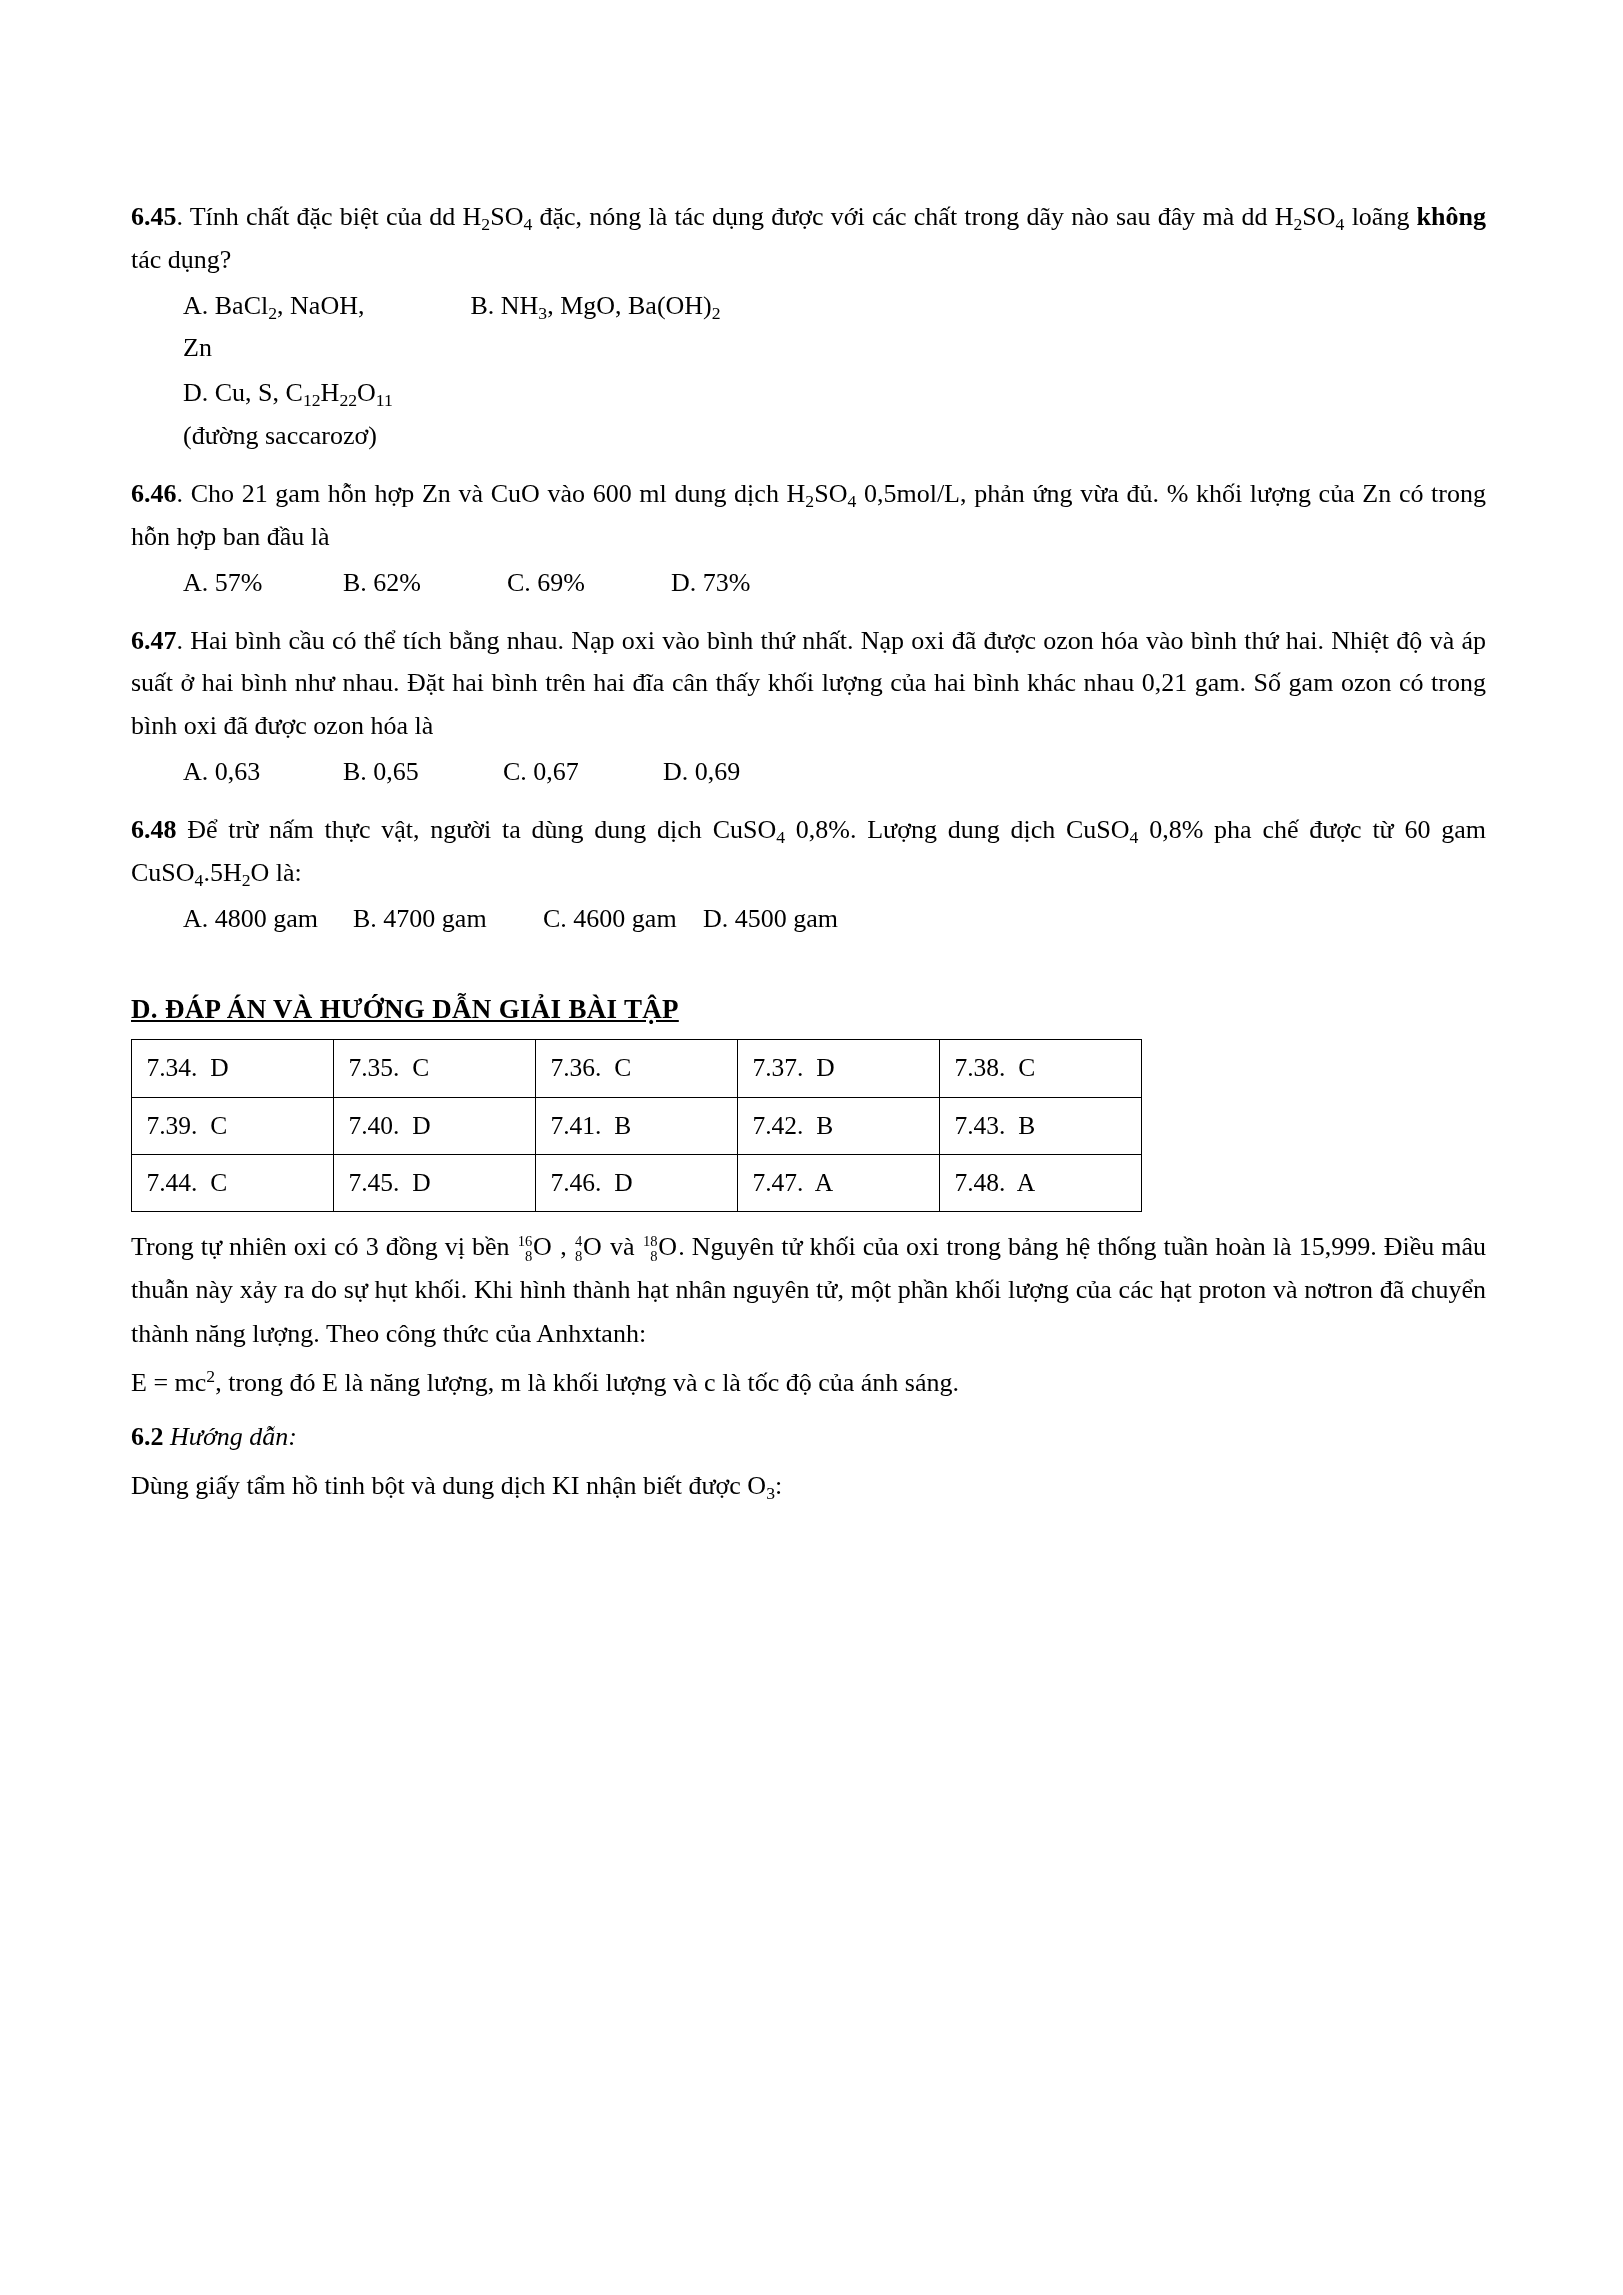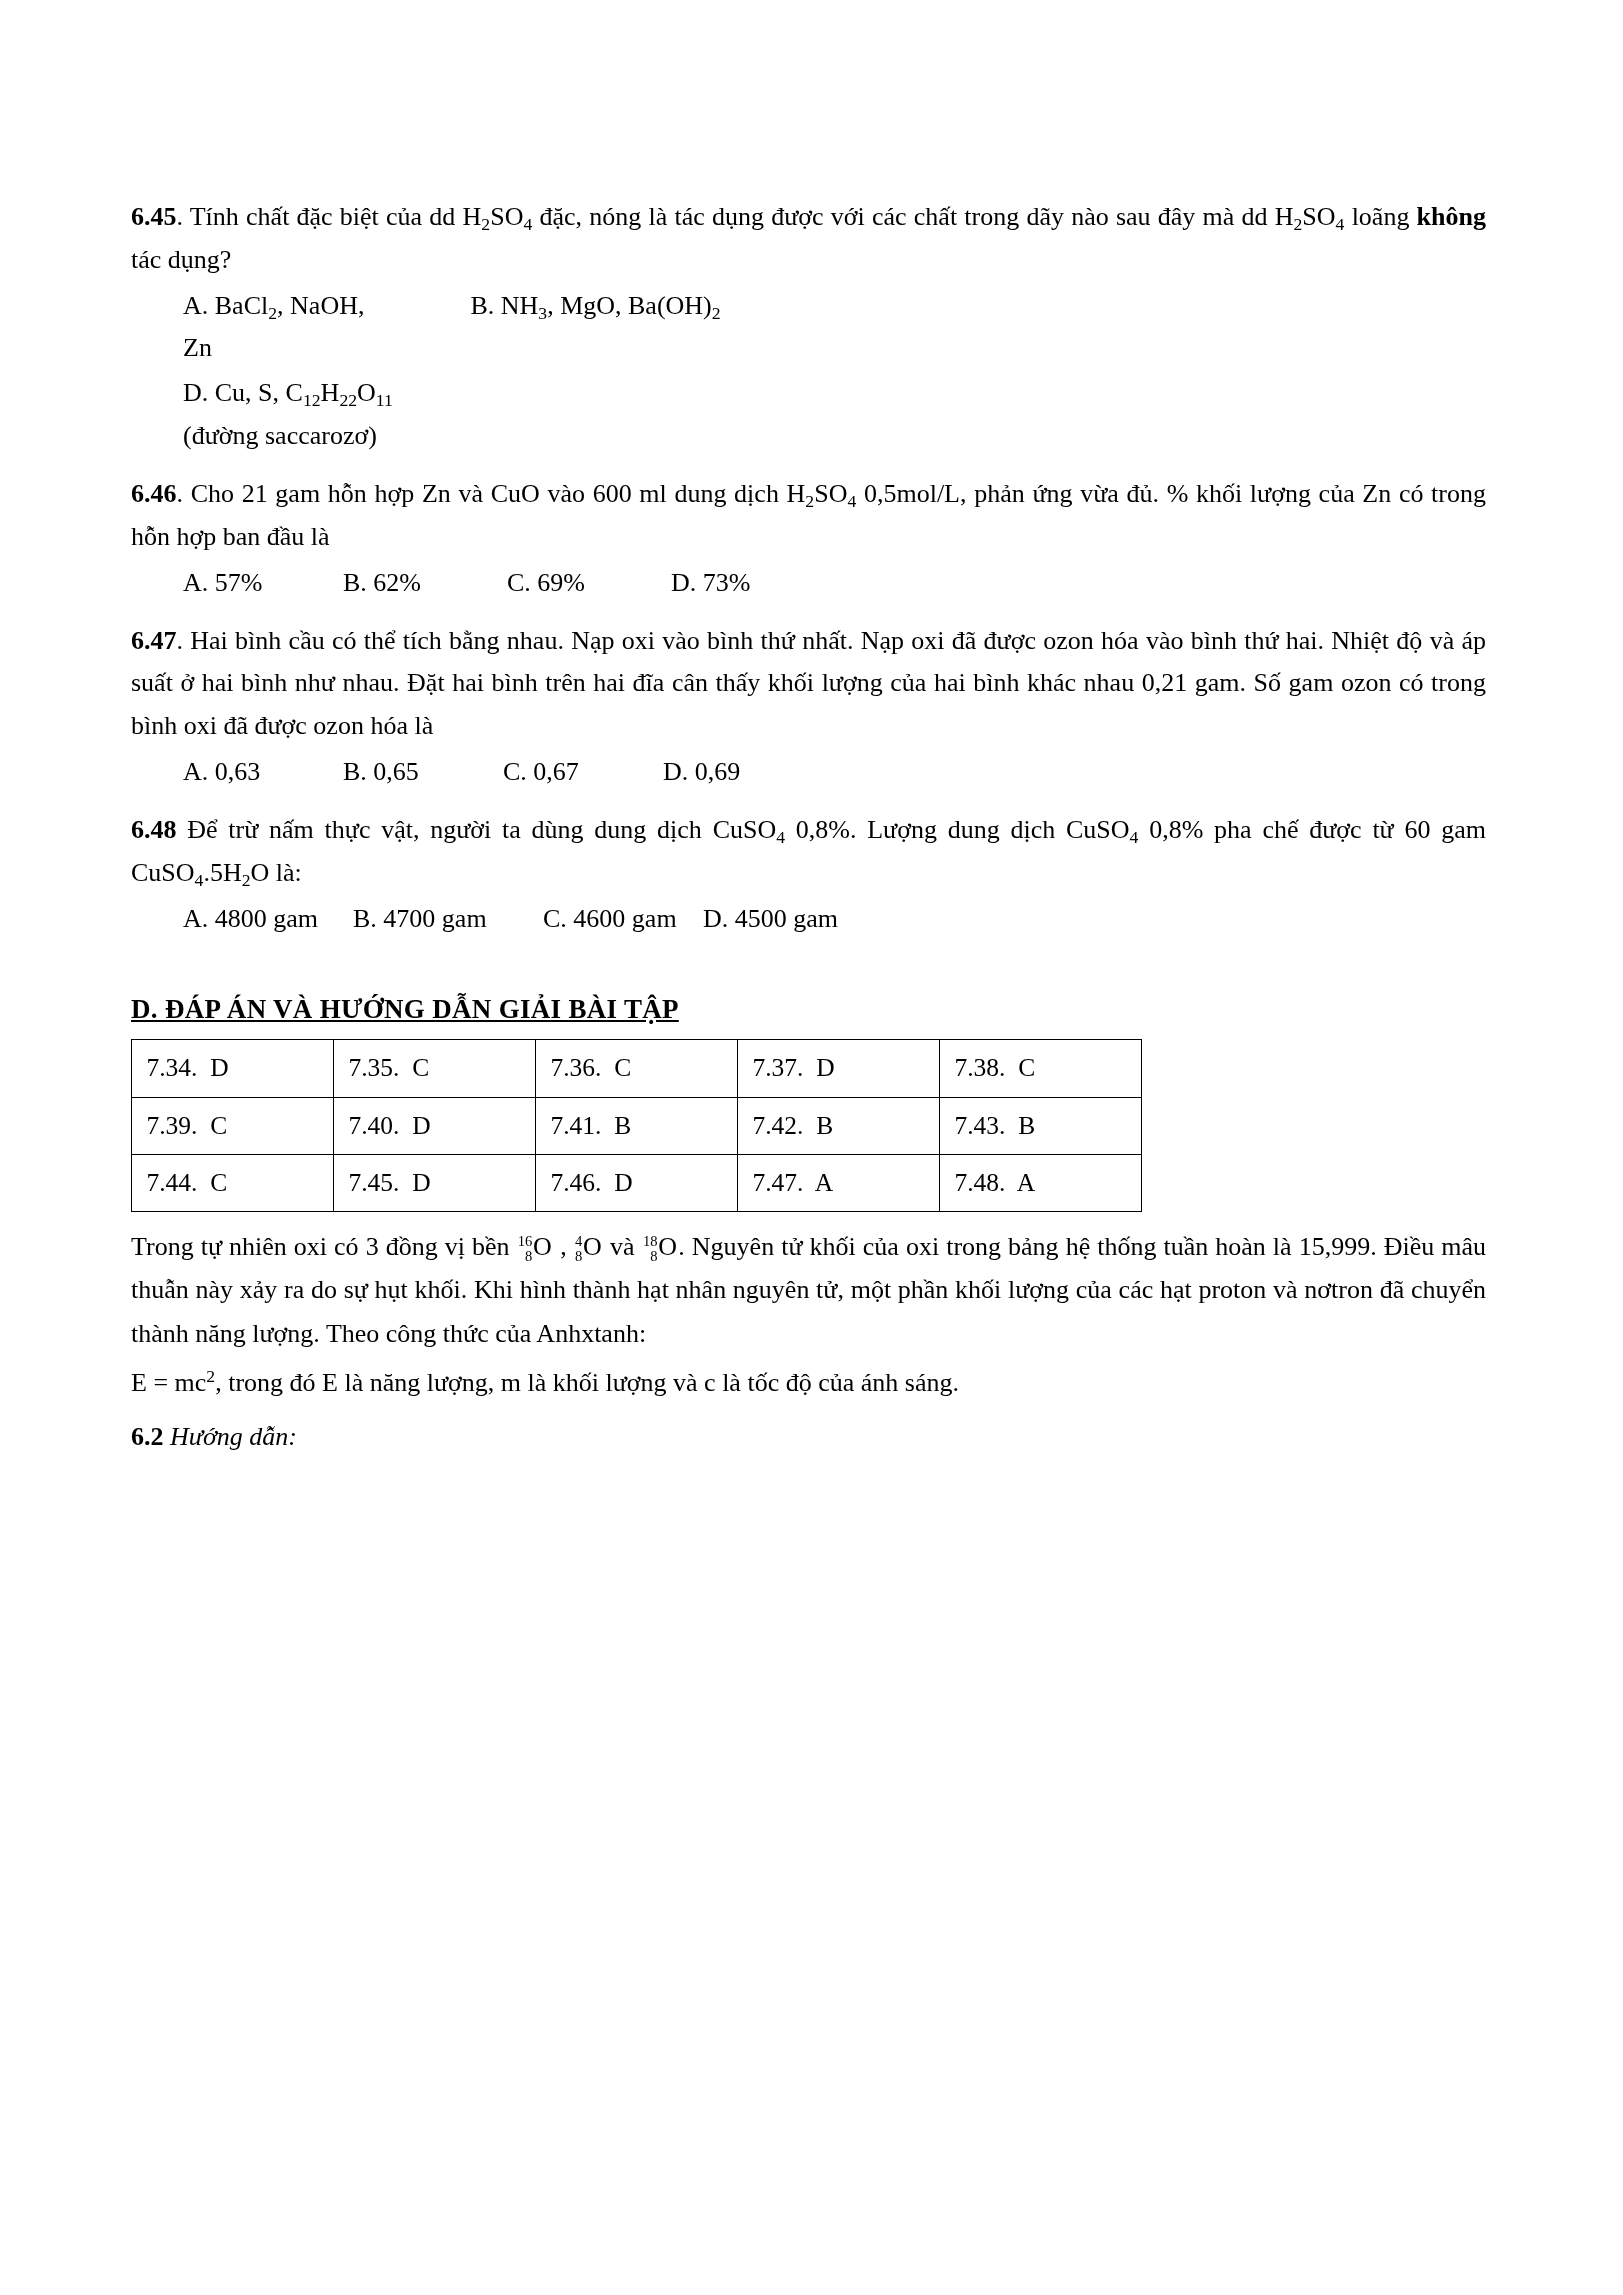--- a/index.html
+++ b/index.html
@@ -210,16 +210,17 @@
             <span>8</span>
           </span>O</span>. Nguyên tử khối của oxi trong bảng hệ thống tuần hoàn là 15,999. Điều mâu thuẫn này xảy ra do sự hụt khối. Khi hình thành hạt nhân nguyên tử, một phần khối lượng của các hạt proton và nơtron đã chuyển thành năng lượng. Theo công thức của Anhxtanh:</p>
     <p class="body-para">E = mc<sup>2</sup>, trong đó E là năng lượng, m là khối lượng và c là tốc độ của ánh sáng.</p>
   </div>
 
   <div class="solution">
     <div class="hd-line">
       <span class="hd-num">6.2</span>
       <span class="hd-label">Hướng dẫn:</span>
     </div>
+    <p class="body-para">Dùng giấy tẩm hồ tinh bột và dung dịch KI nhận biết được O<sub>3</sub>:</p>
   </div>
 
 </div>
 
 
 </body></html>

